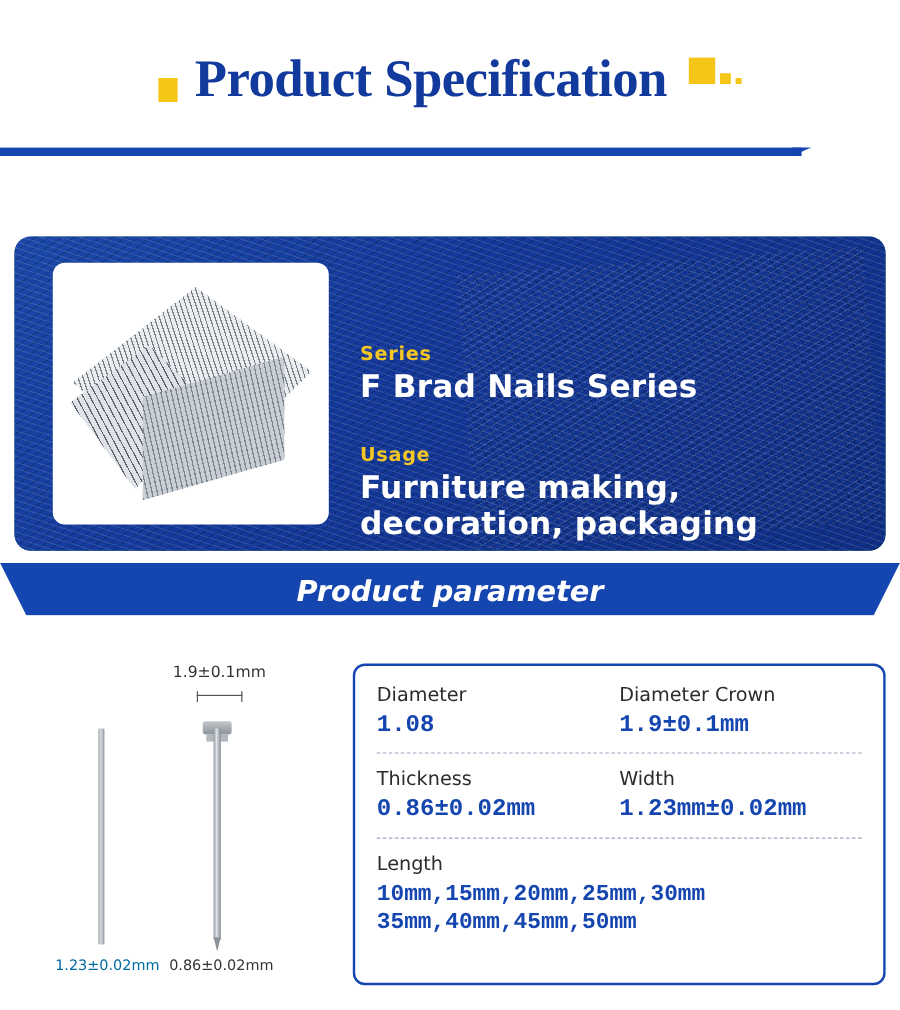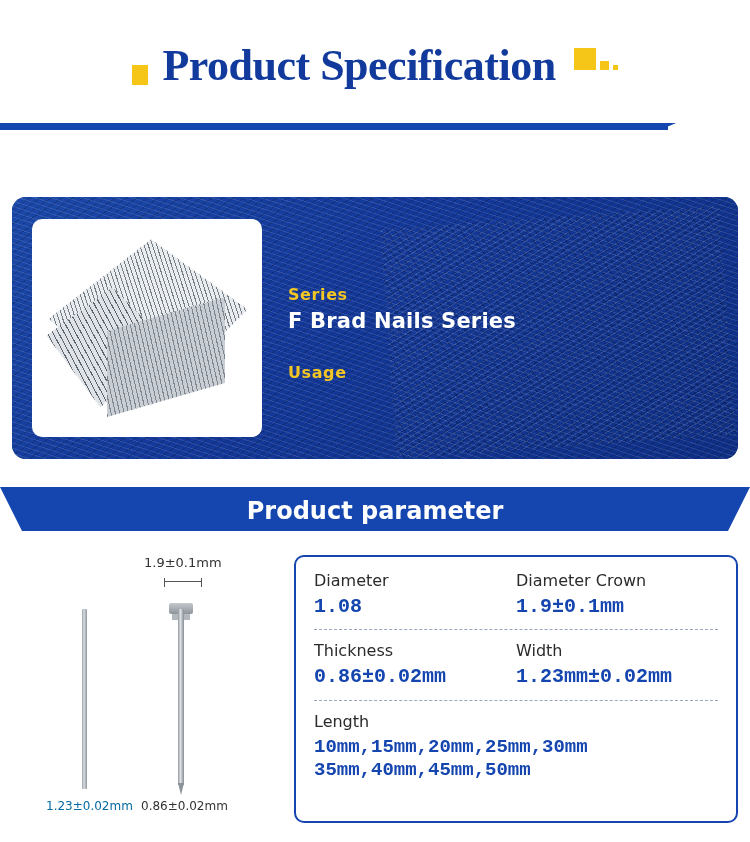--- a/index.html
+++ b/index.html
@@ -75,20 +75,21 @@
   }
 
   
   .banner {
     position: relative;
     margin: 52px 12px 0 12px;
     height: 262px;
     border-radius: 14px;
     overflow: hidden;
     background: #0c4a6e;
+    padding-left: 12px;
   }
   .banner-photo {
     position: absolute;
     inset: 0;
     background:
       repeating-linear-gradient(18deg, rgba(255,255,255,0.10) 0px, rgba(255,255,255,0.10) 1px, transparent 1px, transparent 5px),
       repeating-linear-gradient(-34deg, rgba(0,0,0,0.18) 0px, rgba(0,0,0,0.18) 1px, transparent 1px, transparent 6px),
       linear-gradient(135deg, #1b48a8 0%, #14399a 40%, #0f2f85 100%);
   }
   .banner-photo:after {
@@ -155,34 +156,35 @@
   }
   .label-gold {
     color: #f3c623;
     font-size: 16px;
     font-weight: bold;
     letter-spacing: 0.6px;
     font-family: "DejaVu Sans", sans-serif;
   }
   .value-white {
     color: #ffffff;
-    font-size: 21px;
+    font-size: 26px;
     font-weight: bold;
     letter-spacing: 0.2px;
     margin-top: 5px;
     font-family: "DejaVu Sans", sans-serif;
     line-height: 1.15;
   }
   .gap-block { margin-top: 30px; }
 
   
   .section-bar {
     position: relative;
-    margin-top: 28px;
+    margin-top: 10px;
     height: 44px;
+    font-style: italic;
   }
   .bar-bg {
     position: absolute;
     left: 0; right: 0; top: 0;
     height: 44px;
     background: #1546b0;
     clip-path: polygon(0 0, 750px 0, 728px 44px, 22px 44px);
   }
   .bar-text {
     position: absolute;
@@ -190,21 +192,21 @@
     text-align: center;
     color: #ffffff;
     font-size: 24px;
     font-weight: bold;
     font-family: "DejaVu Sans", sans-serif;
   }
 
   
   .params {
     display: flex;
-    margin-top: 24px;
+    margin-top: 40px;
     padding: 0 12px 0 16px;
     gap: 16px;
   }
 
   .diagram {
     width: 262px;
     position: relative;
     height: 270px;
     flex: 0 0 auto;
   }
@@ -348,20 +350,21 @@
         <span class="fan"></span>
         <span class="fan2"></span>
         <span class="slab"></span>
       </div>
     </div>
     <div class="banner-text">
       <div class="label-gold">Series</div>
       <div class="value-white">F Brad Nails Series</div>
       <div class="gap-block">
         <div class="label-gold">Usage</div>
+        <div class="value-white">Furniture making, decoration, packaging</div>
       </div>
     </div>
   </div>
 </div>
 
 <div class="section-bar">
   <div class="bar-bg"></div>
   <div class="bar-text">Product parameter</div>
 </div>
 

